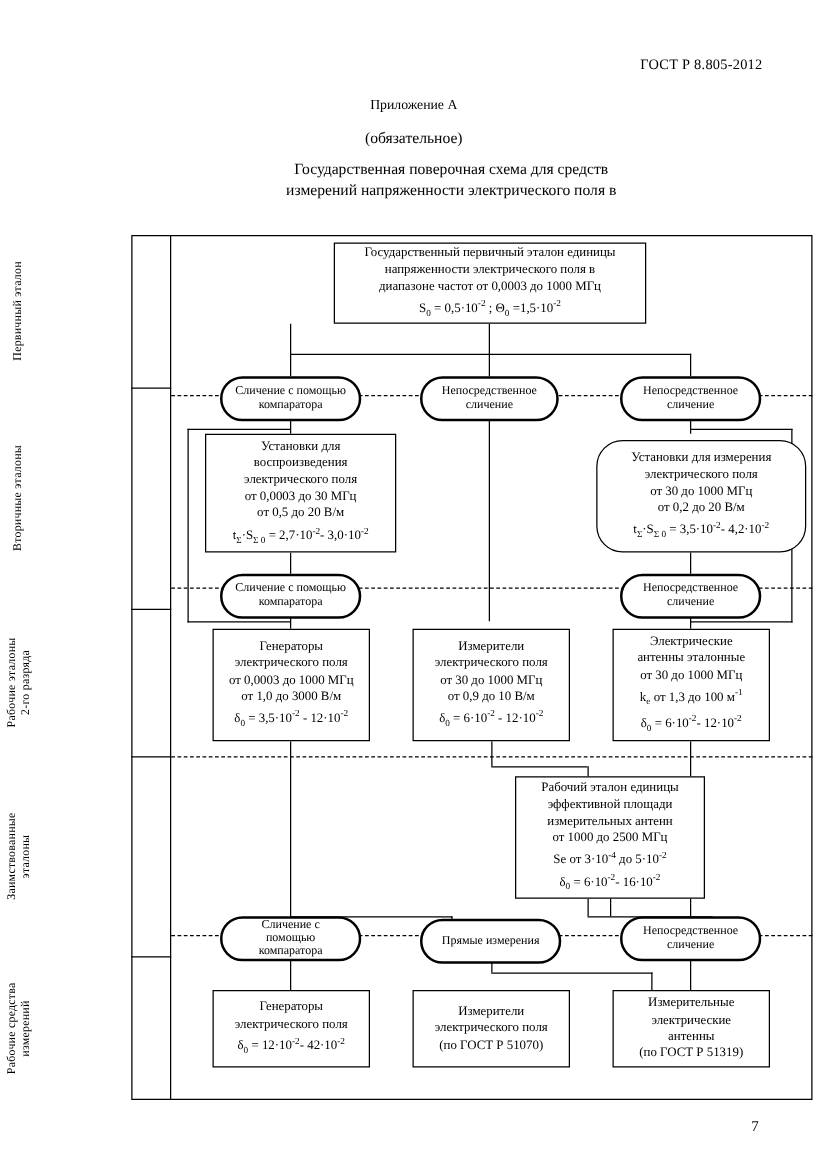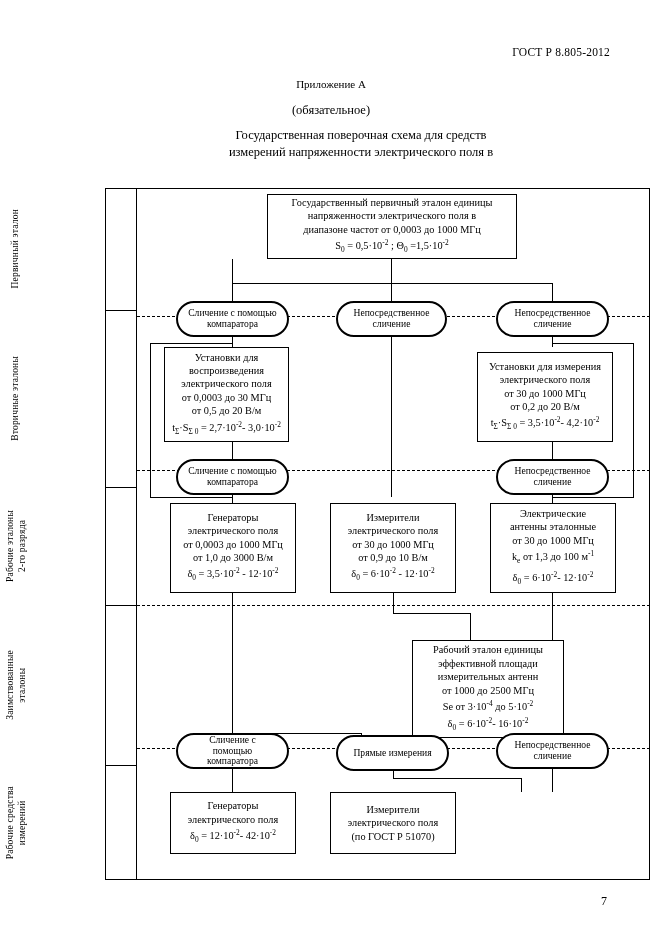--- a/index.html
+++ b/index.html
@@ -163,32 +163,32 @@
     <div>
       <div>Непосредственное</div>
       <div>сличение</div>
     </div>
   </div>
 
   <div class="v" style="left:232px;top:331px;height:16px;"></div>
   <div class="v" style="left:391px;top:331px;height:166px;"></div>
   <div class="v" style="left:552px;top:331px;height:16px;"></div>
 
-  <div class="box" style="left:164px;top:347px;width:125px;height:95px;">
+  <div class="box" style="left:164px;top:347px;width:153px;height:95px;">
     <div>Установки для</div>
     <div>воспроизведения</div>
     <div>электрического поля</div>
     <div>от 0,0003 до 30 МГц</div>
     <div>от 0,5 до 20 В/м</div>
     <div>
       <span>t</span><span class="sub">Σ</span><span>·S</span><span class="sub">Σ 0</span><span> = 2,7·10</span><span class="sup">-2</span><span>- 3,0·10</span><span class="sup">-2</span>
     </div>
   </div>
 
-  <div class="box" style="left:477px;top:352px;width:136px;height:90px;">
+  <div class="box" style="left:477px;top:352px;width:168px;height:90px;border-radius:21px;">
     <div>Установки для измерения</div>
     <div>электрического поля</div>
     <div>от 30 до 1000 МГц</div>
     <div>от 0,2 до 20 В/м</div>
     <div>
       <span>t</span><span class="sub">Σ</span><span>·S</span><span class="sub">Σ 0</span><span> = 3,5·10</span><span class="sup">-2</span><span>-  4,2·10</span><span class="sup">-2</span>
     </div>
   </div>
 
   <div class="v" style="left:232px;top:442px;height:17px;"></div>
@@ -254,21 +254,21 @@
   <div class="h" style="left:232px;top:733px;width:130px;"></div>
   <div class="v" style="left:361px;top:733px;height:17px;"></div>
 
   <div class="v" style="left:393px;top:593px;height:20px;"></div>
   <div class="h" style="left:393px;top:613px;width:77px;"></div>
   <div class="v" style="left:470px;top:613px;height:120px;"></div>
   <div class="h" style="left:470px;top:733px;width:100px;"></div>
 
   <div class="v" style="left:552px;top:593px;height:157px;"></div>
 
-  <div class="box" style="left:412px;top:640px;width:152px;height:98px;">
+  <div class="box" style="left:412px;top:621px;width:152px;height:98px;">
     <div>Рабочий эталон единицы</div>
     <div>эффективной площади</div>
     <div>измерительных антенн</div>
     <div>от 1000 до 2500 МГц</div>
     <div>
       <span>Se от 3·10</span><span class="sup">-4</span><span> до 5·10</span><span class="sup">-2</span>
     </div>
     <div>
       <span>δ</span><span class="sub">0</span><span> = 6·10</span><span class="sup">-2</span><span>- 16·10</span><span class="sup">-2</span>
     </div>
@@ -310,15 +310,21 @@
       <span>δ</span><span class="sub">0</span><span> = 12·10</span><span class="sup">-2</span><span>- 42·10</span><span class="sup">-2</span>
     </div>
   </div>
 
   <div class="box" style="left:330px;top:792px;width:126px;height:62px;">
     <div>Измерители</div>
     <div>электрического поля</div>
     <div>(по ГОСТ Р 51070)</div>
   </div>
 
+  <div class="box" style="left:490px;top:792px;width:126px;height:62px;">
+    <div>Измерительные</div>
+    <div>электрические</div>
+    <div>антенны</div>
+    <div>(по ГОСТ Р 51319)</div>
+  </div>
 
   <div class="page-num">7</div>
 </div>
 
 </body></html>

